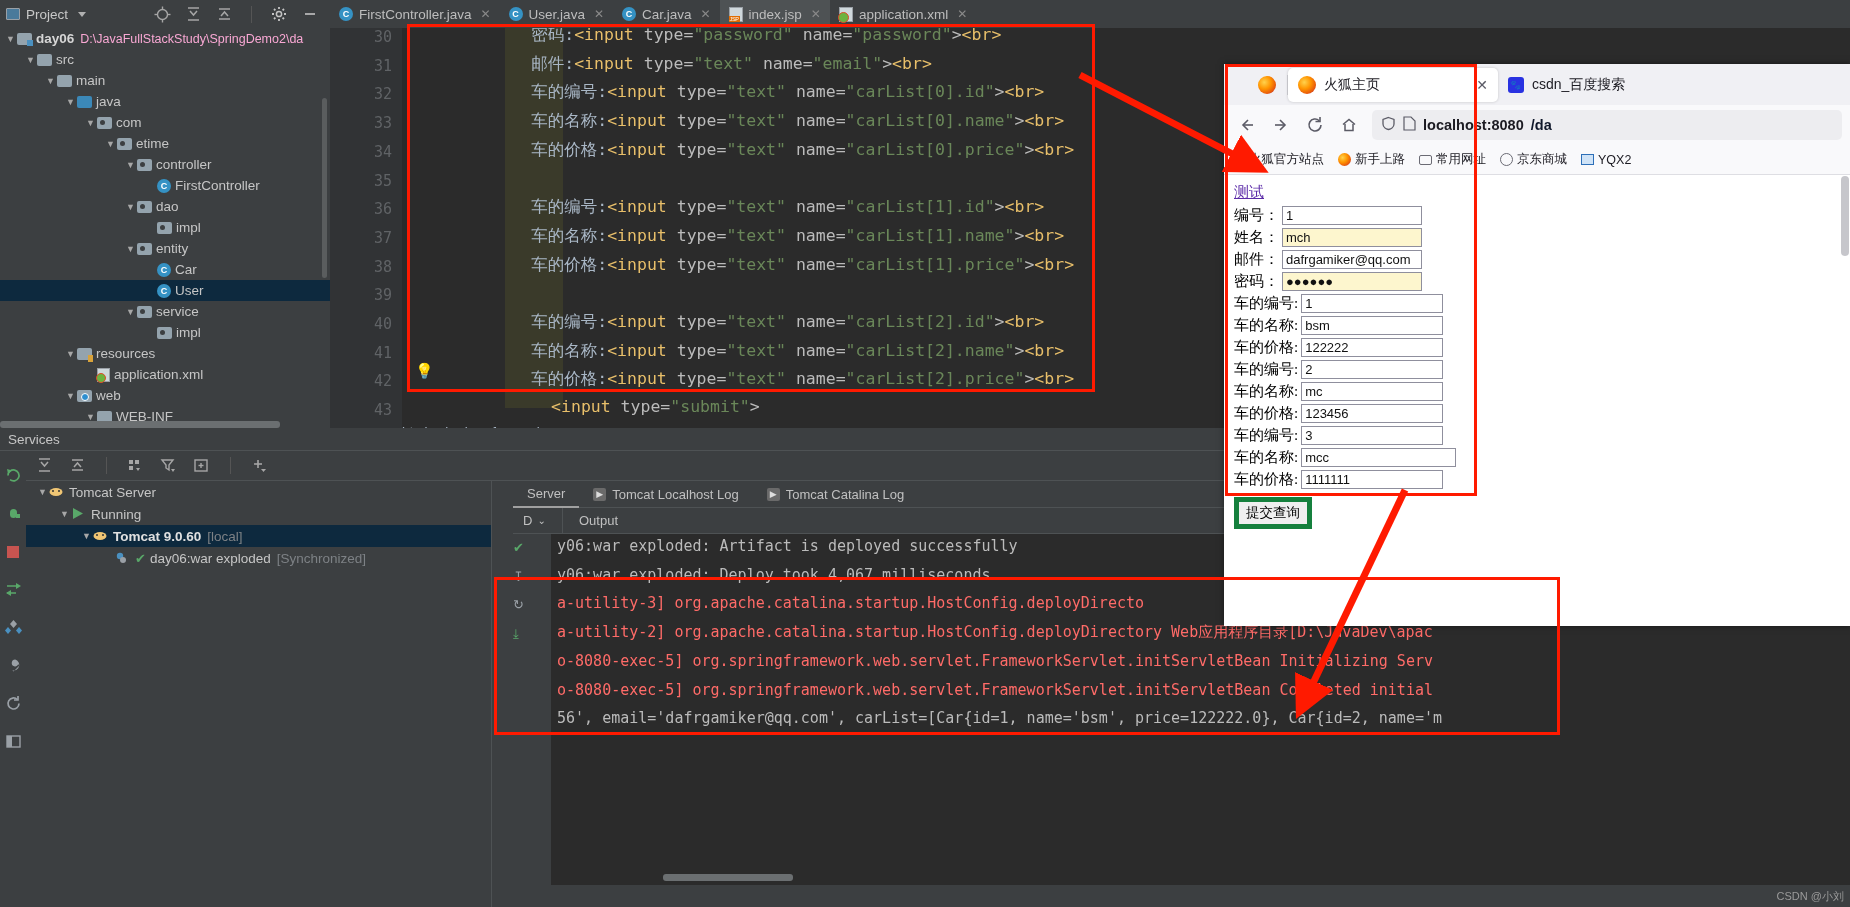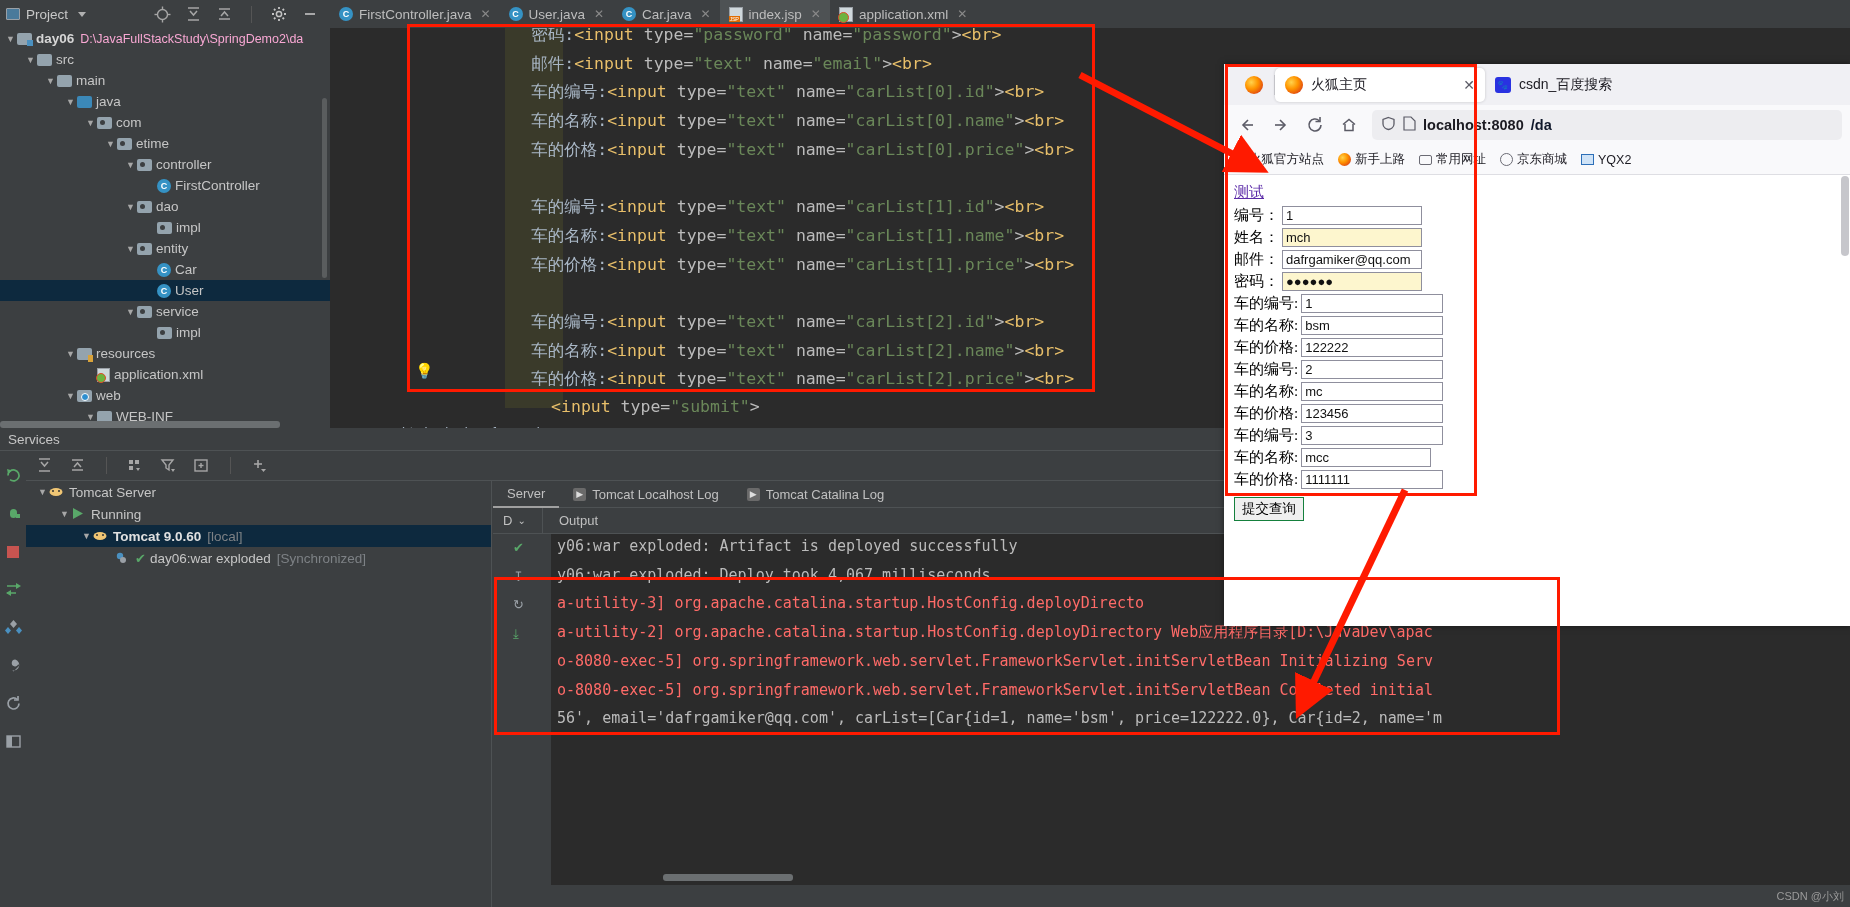--- a/index.html
+++ b/index.html
@@ -76,59 +76,59 @@
   .rail-ico { width:17px; height:17px; display:flex; align-items:center; justify-content:center;}
   .svc-toolbar { position:absolute; left:26px; top:0; right:0; height:30px; display:flex; align-items:center; gap:16px; padding-left:10px; border-bottom:1px solid #4e5254;}
   .svc-tree { position:absolute; left:26px; top:30px; width:466px; bottom:0; border-right:1px solid #4e5254;}
   .srow { display:flex; align-items:center; height:22px; font-size:13.5px; color:#c6c6c6; white-space:nowrap;}
   .srow.sel { background:#0d293e; }
   .tomcat-ico { width:15px;height:14px;margin-right:5px;flex:none;}
   .ck { color:#59a869; font-size:13px; margin-right:4px;}
   .dim { color:#7d8185; }
 
   
-  .console { position:absolute; left:493px; top:30px; right:0; bottom:0; }
+  .console { position:absolute; left:493px; top:30px; right:0; bottom:0;padding-left:20px; }
   .ctabs { height:27px; display:flex; align-items:center; gap:0; border-bottom:1px solid #4e5254;}
   .ctab { padding:0 14px; height:27px; display:flex; align-items:center; gap:6px; font-size:13px; color:#c0c0c0;}
   .ctab.active { border-bottom:2px solid #a0a0a0;}
   .runico { width:13px;height:13px;background:#6a6a6a;color:#ddd;font-size:9px;display:flex;align-items:center;justify-content:center;border-radius:2px;}
   .coutbar { height:26px; display:flex; align-items:center; border-bottom:1px solid #4e5254;}
   .cD { width:50px; display:flex; align-items:center; gap:5px; padding-left:10px; font-size:13px; color:#c0c0c0; border-right:1px solid #4e5254; height:26px;}
   .coutlabel { padding-left:16px; font-size:13px; color:#c0c0c0;}
   .clog { position:absolute; left:0; top:53px; right:0; bottom:22px; background:#2b2b2b; }
   .cgut { position:absolute; left:0; top:0; width:58px; bottom:0; background:#3c3f41;}
   .cline2 { position:absolute; left:64px; white-space:pre; font-family:"DejaVu Sans Mono", monospace; font-size:15px; }
   .c-white { color:#bbbbbb; }
   .c-red { color:#ff6b68; }
   .gutico { position:absolute; left:20px; font-size:13px; }
   .chscroll { position:absolute; left:170px; bottom:4px; width:130px; height:7px; background:#6b6f71; border-radius:3px;}
 
   
   .ff { position:absolute; left:1224px; top:64px; width:626px; height:562px; background:#ffffff; box-shadow:0 0 6px rgba(0,0,0,.5); overflow:hidden;}
-  .ff-tabstrip { height:41px; background:#f0f0f4; display:flex; align-items:center; padding-left:10px; gap:0;}
+  .ff-tabstrip { height:41px; background:#f0f0f4; display:flex; align-items:center; padding-left:23px; gap:0;}
   .ff-home-btn { width:40px; height:34px; display:flex; align-items:center; justify-content:center;}
   .ff-sep { width:1px; height:20px; background:#d0d0d6; }
   .ff-tab { height:34px; display:flex; align-items:center; gap:8px; padding:0 10px; font-size:14px; color:#1c1b22; border-radius:5px; min-width:210px;}
   .ff-tab.active { background:#ffffff; box-shadow:0 0 3px rgba(0,0,0,.18);}
   .ff-tab .tx { margin-left:auto; color:#5b5b66; font-size:14px;}
   .fox { width:18px;height:18px;border-radius:50%;background:radial-gradient(circle at 35% 35%, #ffd24d 0%, #ff9500 40%, #e8590c 70%, #8b2d8b 100%); flex:none;}
   .ff-navbar { height:40px; background:#f9f9fb; display:flex; align-items:center; gap:4px; padding:0 8px;font-weight:bold;}
   .nav-btn { width:30px; height:30px; display:flex; align-items:center; justify-content:center; color:#5b5b66;}
   .urlbar { flex:1; height:30px; background:#ededf0; border-radius:5px; display:flex; align-items:center; gap:7px; padding:0 9px; font-size:14.5px; color:#1c1b22; margin-left:4px;}
   .urlbar .dim2 { color:#0f172a; }
   .ff-bookmarks { height:30px; background:#f9f9fb; display:flex; align-items:center; gap:14px; padding:0 8px; font-size:12.5px; color:#1c1b22; border-bottom:1px solid #dedee3;}
   .bm { display:flex; align-items:center; gap:4px; white-space:nowrap;}
   .bmfld { width:13px;height:10px;border:1.3px solid #6b6b74; border-radius:2px;}
   .ff-content { background:#fff; padding:8px 10px 0 10px; font-family:"Liberation Sans", sans-serif; color:#000;}
   .ff-link { color:#5b2ba8; text-decoration:underline; font-size:15px; display:inline-block; margin-bottom:4px;}
   .frow { display:flex; align-items:center; margin-bottom:3px; font-size:15px; }
   .flabel { white-space:nowrap; margin-right:3px;font-family:Liberation Serif, serif;}
   .finput { height:19px; border:1px solid #8f8f9d; padding:0 3px; font-size:13px; font-family:"Liberation Sans", sans-serif; color:#111; background:#fff; outline:none;}
   .finput.auto { background:#fdf6ce; }
-  .fbtn { margin-top:5px; font-size:13.5px; padding:2px 7px; border:1px solid #15803d; background:#efefef; font-family:"Liberation Sans", sans-serif;}
+  .fbtn { margin-top:5px; font-size:13.5px; padding:2px 7px; border:5px solid #15803d; background:#efefef; font-family:"Liberation Sans", sans-serif;}
 
   
   .redbox { position:absolute; border:3px solid #ff1a00; pointer-events:none; }
   .arrowsvg { position:absolute; left:0; top:0; width:1850px; height:907px; pointer-events:none;}
   .watermark { position:absolute; right:6px; bottom:3px; font-size:11px; color:#9a9a9a;}
   .ffscroll { position:absolute; right:1px; top:112px; width:8px; height:80px; background:#c6c6cb; border-radius:4px;}
 </style>
 </head>
 <body>
 
@@ -335,20 +335,36 @@
       <div class="trow">
         <span style="width:80px;flex:none;"></span>
         <span class="arrow">▼</span>
         <span class="fld"></span>
         <span>WEB-INF</span>
       </div>
       <div class="hscroll"></div>
   </div>
 
   <div class="editor">
+    <div class="gutter" id="gutter">
+        <div class="gnum" style="top: 0px;">30</div>
+        <div class="gnum" style="top: 28.7px;">31</div>
+        <div class="gnum" style="top: 57.4px;">32</div>
+        <div class="gnum" style="top: 86.1px;">33</div>
+        <div class="gnum" style="top: 114.8px;">34</div>
+        <div class="gnum" style="top: 143.5px;">35</div>
+        <div class="gnum" style="top: 172.2px;">36</div>
+        <div class="gnum" style="top: 200.9px;">37</div>
+        <div class="gnum" style="top: 229.6px;">38</div>
+        <div class="gnum" style="top: 258.3px;">39</div>
+        <div class="gnum" style="top: 287px;">40</div>
+        <div class="gnum" style="top: 315.7px;">41</div>
+        <div class="gnum" style="top: 344.4px;">42</div>
+        <div class="gnum" style="top: 373.1px;">43</div>
+      </div>
     <div class="hl-col" style="left:175px;width:58px;top:0;bottom:20px;"></div>
     <div class="codearea" id="codearea">
         <div class="cline" style="top: -4px;">&nbsp;&nbsp;&nbsp;&nbsp;&nbsp;&nbsp;&nbsp;&nbsp;&nbsp;&nbsp;&nbsp;&nbsp;<span class="cn">密码:</span><span class="kw">&lt;input</span> type=<span class="str">"password"</span> name=<span class="str">"password"</span>&gt;<span class="kw">&lt;br&gt;</span></div>
         <div class="cline" style="top: 24.7px;">&nbsp;&nbsp;&nbsp;&nbsp;&nbsp;&nbsp;&nbsp;&nbsp;&nbsp;&nbsp;&nbsp;&nbsp;<span class="cn">邮件:</span><span class="kw">&lt;input</span> type=<span class="str">"text"</span> name=<span class="str">"email"</span>&gt;<span class="kw">&lt;br&gt;</span></div>
         <div class="cline" style="top: 53.4px;">&nbsp;&nbsp;&nbsp;&nbsp;&nbsp;&nbsp;&nbsp;&nbsp;&nbsp;&nbsp;&nbsp;&nbsp;<span class="cn">车的编号:</span><span class="kw">&lt;input</span> type=<span class="str">"text"</span> name=<span class="str">"carList[0].id"</span>&gt;<span class="kw">&lt;br&gt;</span></div>
         <div class="cline" style="top: 82.1px;">&nbsp;&nbsp;&nbsp;&nbsp;&nbsp;&nbsp;&nbsp;&nbsp;&nbsp;&nbsp;&nbsp;&nbsp;<span class="cn">车的名称:</span><span class="kw">&lt;input</span> type=<span class="str">"text"</span> name=<span class="str">"carList[0].name"</span>&gt;<span class="kw">&lt;br&gt;</span></div>
         <div class="cline" style="top: 110.8px;">&nbsp;&nbsp;&nbsp;&nbsp;&nbsp;&nbsp;&nbsp;&nbsp;&nbsp;&nbsp;&nbsp;&nbsp;<span class="cn">车的价格:</span><span class="kw">&lt;input</span> type=<span class="str">"text"</span> name=<span class="str">"carList[0].price"</span>&gt;<span class="kw">&lt;br&gt;</span></div>
         <div class="cline" style="top: 139.5px;"></div>
         <div class="cline" style="top: 168.2px;">&nbsp;&nbsp;&nbsp;&nbsp;&nbsp;&nbsp;&nbsp;&nbsp;&nbsp;&nbsp;&nbsp;&nbsp;<span class="cn">车的编号:</span><span class="kw">&lt;input</span> type=<span class="str">"text"</span> name=<span class="str">"carList[1].id"</span>&gt;<span class="kw">&lt;br&gt;</span></div>
         <div class="cline" style="top: 196.9px;">&nbsp;&nbsp;&nbsp;&nbsp;&nbsp;&nbsp;&nbsp;&nbsp;&nbsp;&nbsp;&nbsp;&nbsp;<span class="cn">车的名称:</span><span class="kw">&lt;input</span> type=<span class="str">"text"</span> name=<span class="str">"carList[1].name"</span>&gt;<span class="kw">&lt;br&gt;</span></div>
@@ -683,21 +699,21 @@
           <div class="frow">
             <span class="flabel">车的价格:</span>
             <input class="finput" style="width: 142px;" value="123456">
           </div>
           <div class="frow">
             <span class="flabel">车的编号:</span>
             <input class="finput" style="width: 142px;" value="3">
           </div>
           <div class="frow">
             <span class="flabel">车的名称:</span>
-            <input class="finput" style="width: 130px;" value="mcc">
+            <input class="finput" style="width: 155px;" value="mcc">
           </div>
           <div class="frow">
             <span class="flabel">车的价格:</span>
             <input class="finput" style="width: 142px;" value="1111111">
           </div>
         </div>
       <button class="fbtn">提交查询</button>
     </div>
     <div class="ffscroll"></div>
   </div>

